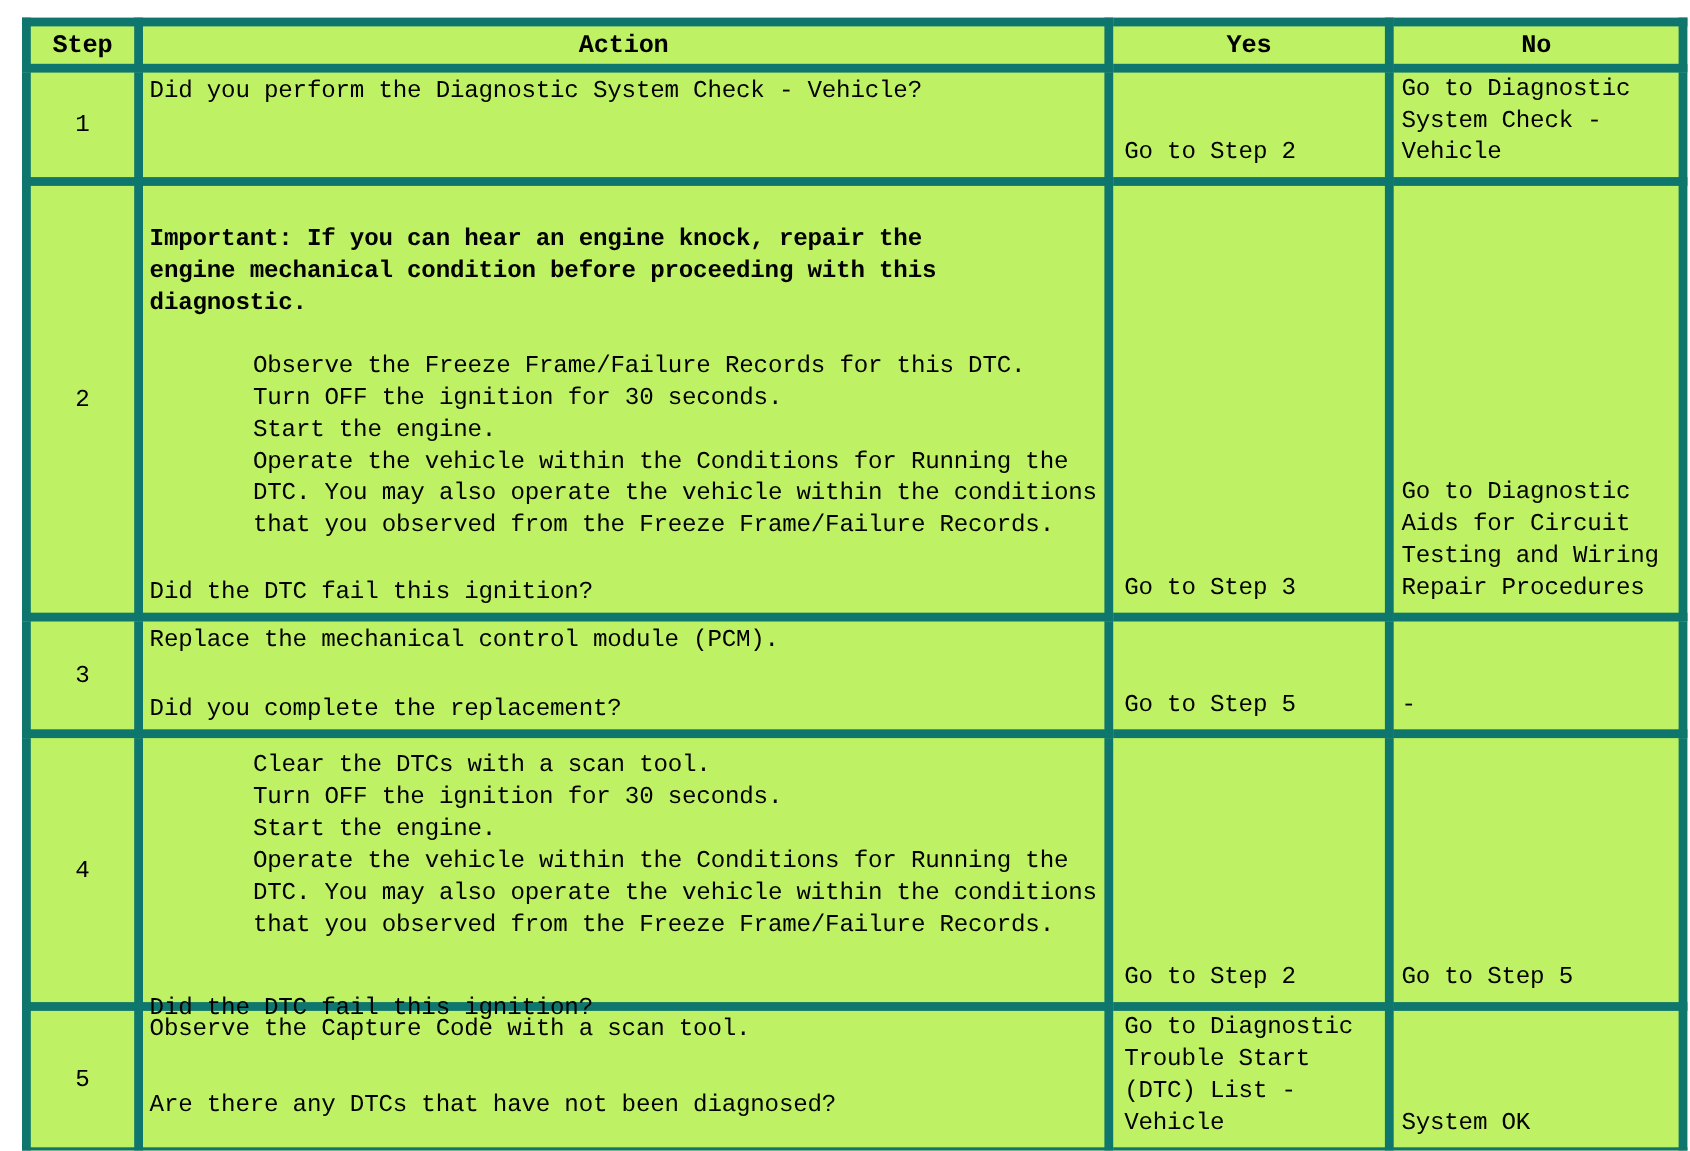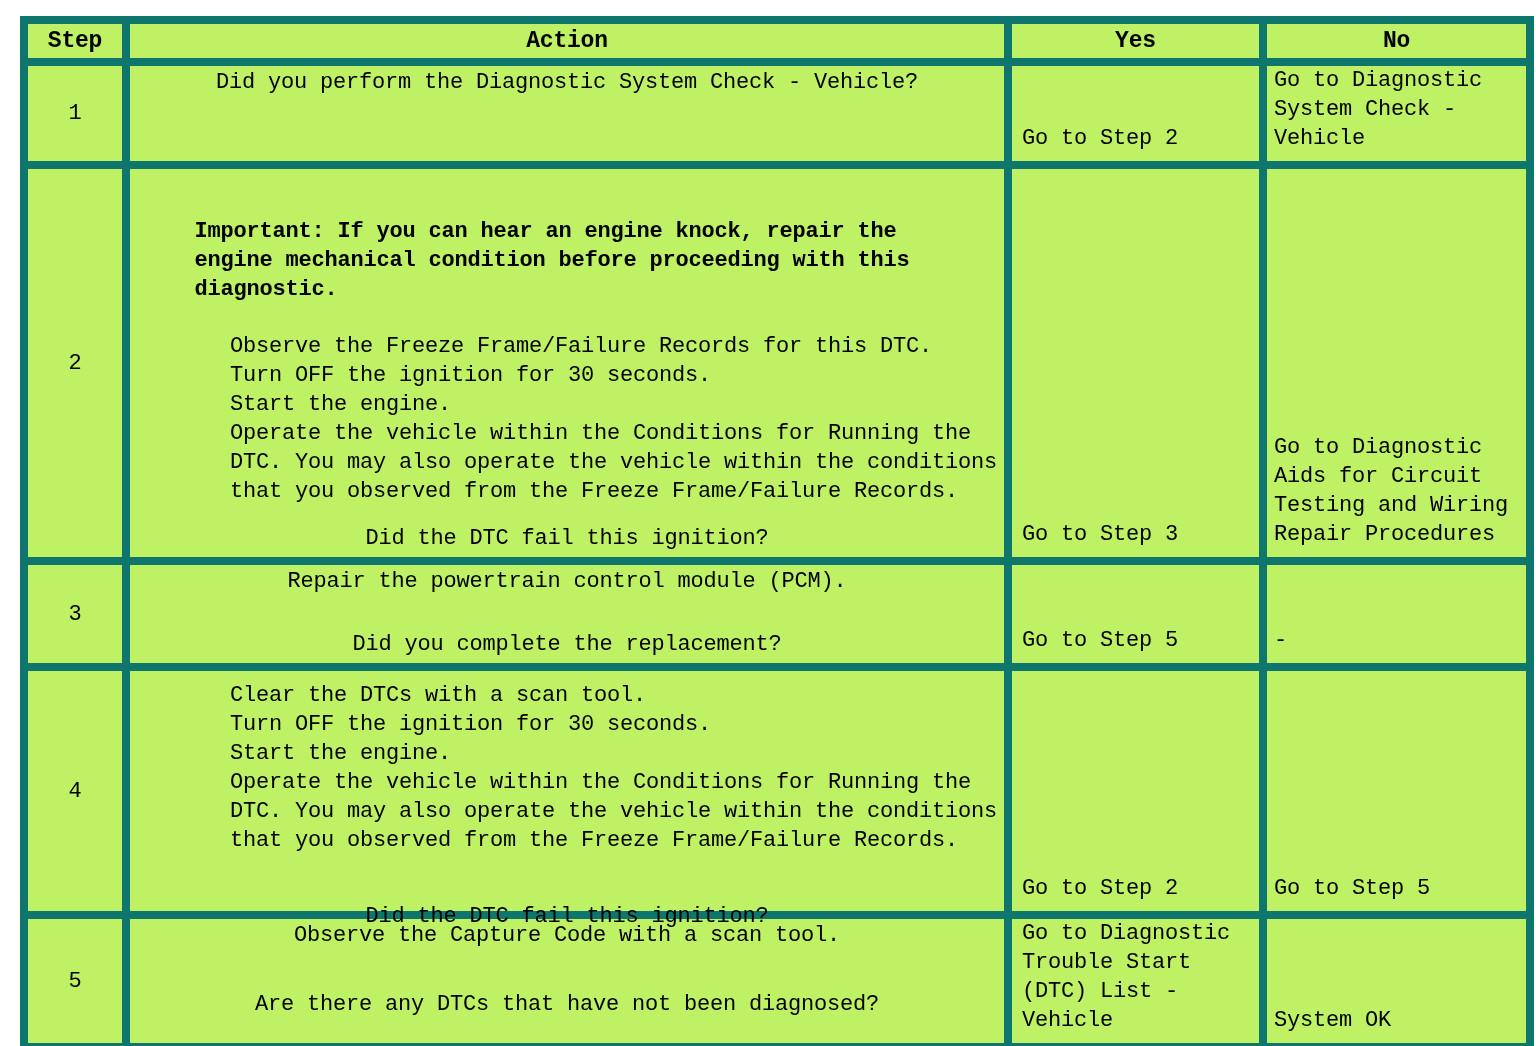--- a/index.html
+++ b/index.html
@@ -30,30 +30,30 @@
   }
   td.step{
     text-align:center;
     vertical-align:middle;
     padding:0;
   }
   td.action{
     vertical-align:top;
     padding:2px 6px 4px 6px;
   }
-  .cellcol{display:flex;flex-direction:column;align-items:center;}
+  .cellcol{display:flex;flex-direction:column;}
   .h1{height:84px;}
   .h2{height:382px;}
   .h3{height:92px;}
   .h4{height:234px;gap:47px;}
   .h5{height:98px;}
   .important{
     font-weight:bold;
     max-width:745px;
-    margin:46px 0 28px 0;
+    margin:32px 0 28px 0;
   }
   .steps{padding-left:94px;}
   .h4 .steps{padding-top:8px;}
   .q{margin-top:auto;}
   td.yes,td.no{
     vertical-align:bottom;
     text-align:left;
   }
   td.yes{padding:0 10px 8px 10px;}
   td.no{padding:0 7px 8px 7px;}
@@ -105,21 +105,21 @@
           </div>
         </td>
         <td class="yes">Go to Step 3</td>
         <td class="no">Go to Diagnostic Aids for Circuit Testing and Wiring Repair Procedures</td>
       </tr>
 
       <tr>
         <td class="step">3</td>
         <td class="action">
           <div class="cellcol h3">
-            <div>Repair the powertrain control module (PCM).</div>
+            <div>Replace the mechanical control module (PCM).</div>
             <div class="q">Did you complete the replacement?</div>
           </div>
         </td>
         <td class="yes">Go to Step 5</td>
         <td class="no">-</td>
       </tr>
 
       <tr>
         <td class="step">4</td>
         <td class="action">

